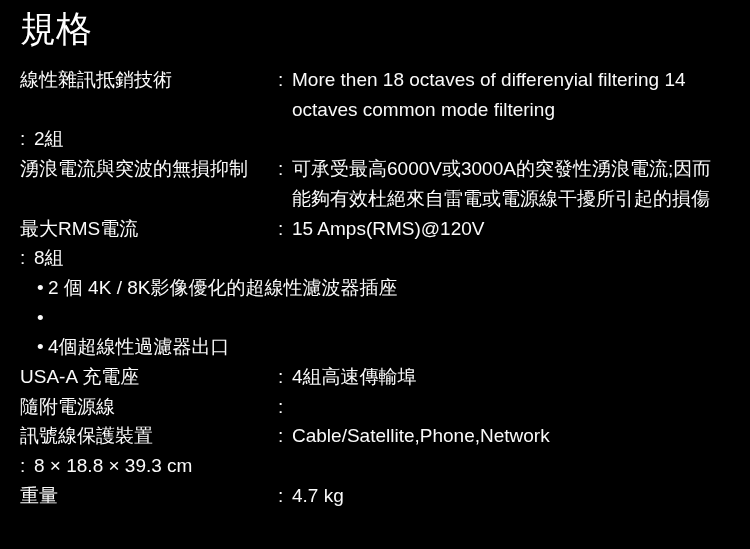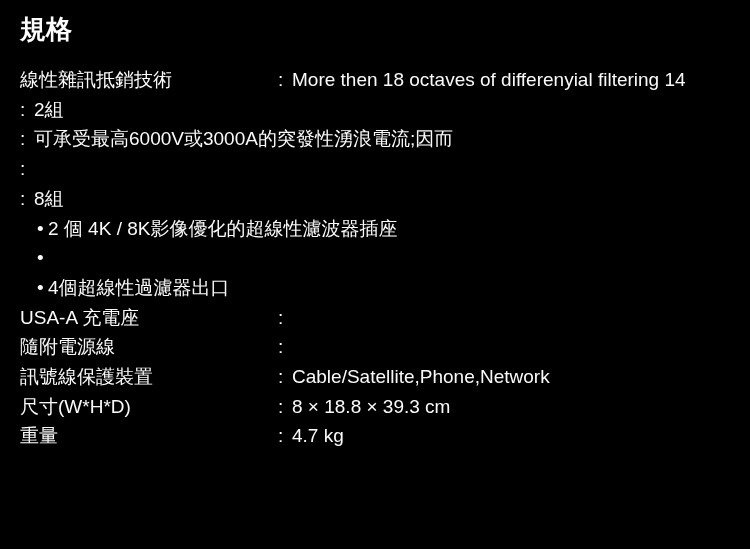--- a/index.html
+++ b/index.html
@@ -7,22 +7,22 @@
     width: 750px;
     height: 549px;
     background: #000000;
     color: #fafafa;
     overflow: hidden;
     font-family: "Liberation Sans", "DejaVu Sans", sans-serif;
   }
   .panel { padding: 11px 18px 0 20px; }
   .title {
     margin: 0 0 18px 0;
-    font-size: 26px;
-    font-weight: 700;
+    font-size: 36px;
+    font-weight: 400;
     line-height: 36px;
     color: #ffffff;
   }
   .rows {
     font-size: 19px;
     line-height: 29.7px;
     font-weight: 400;
   }
   .row {
     display: grid;
@@ -47,45 +47,54 @@
 
   <div class="rows">
 
     <div class="row">
       <div class="label">線性雜訊抵銷技術</div>
       <div class="value">
         <div class="vline">
           <span class="colon">:</span>
           <span class="vtext">More then 18 octaves of differenyial filtering 14</span>
         </div>
+        <div class="vline cont">
+          <span class="vtext">octaves common mode filtering</span>
+        </div>
       </div>
     </div>
 
     <div class="row">
       <div class="value">
         <div class="vline">
           <span class="colon">:</span>
           <span class="vtext">2組</span>
         </div>
       </div>
     </div>
 
     <div class="row">
+      <div class="label">湧浪電流與突波的無損抑制</div>
       <div class="value">
         <div class="vline">
           <span class="colon">:</span>
           <span class="vtext">可承受最高6000V或3000A的突發性湧浪電流;因而</span>
         </div>
+        <div class="vline cont">
+          <span class="vtext">能夠有效杜絕來自雷電或電源線干擾所引起的損傷</span>
+        </div>
       </div>
     </div>
 
     <div class="row">
+      <div class="label">最大RMS電流</div>
       <div class="value">
         <div class="vline">
           <span class="colon">:</span>
+          <span class="vtext">15 Amps(RMS)@120V</span>
         </div>
       </div>
     </div>
 
     <div class="row">
       <div class="value">
         <div class="vline">
           <span class="colon">:</span>
           <span class="vtext">8組</span>
         </div>
@@ -103,20 +112,21 @@
           </div>
         </div>
       </div>
     </div>
 
     <div class="row">
       <div class="label">USA-A 充電座</div>
       <div class="value">
         <div class="vline">
           <span class="colon">:</span>
+          <span class="vtext">4組高速傳輸埠</span>
         </div>
       </div>
     </div>
 
     <div class="row">
       <div class="label">隨附電源線</div>
       <div class="value">
         <div class="vline">
           <span class="colon">:</span>
         </div>
@@ -127,21 +137,20 @@
       <div class="label">訊號線保護裝置</div>
       <div class="value">
         <div class="vline">
           <span class="colon">:</span>
           <span class="vtext">Cable/Satellite,Phone,Network</span>
         </div>
       </div>
     </div>
 
     <div class="row">
-      <div class="label">尺寸(W*H*D)</div>
       <div class="value">
         <div class="vline">
           <span class="colon">:</span>
           <span class="vtext">8 × 18.8 × 39.3 cm</span>
         </div>
       </div>
     </div>
 
     <div class="row">
       <div class="label">重量</div>

